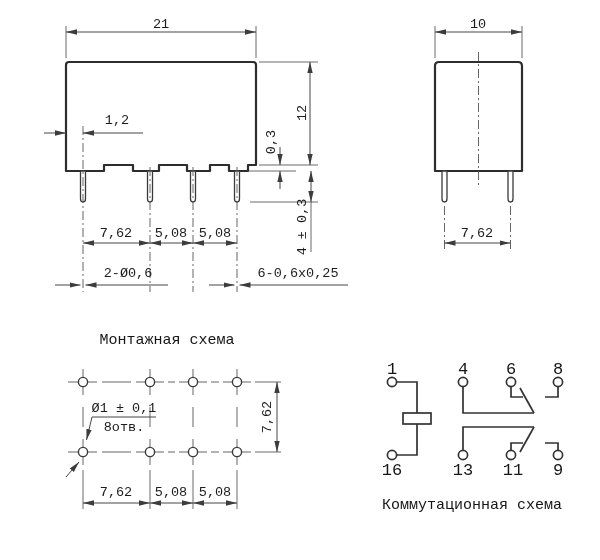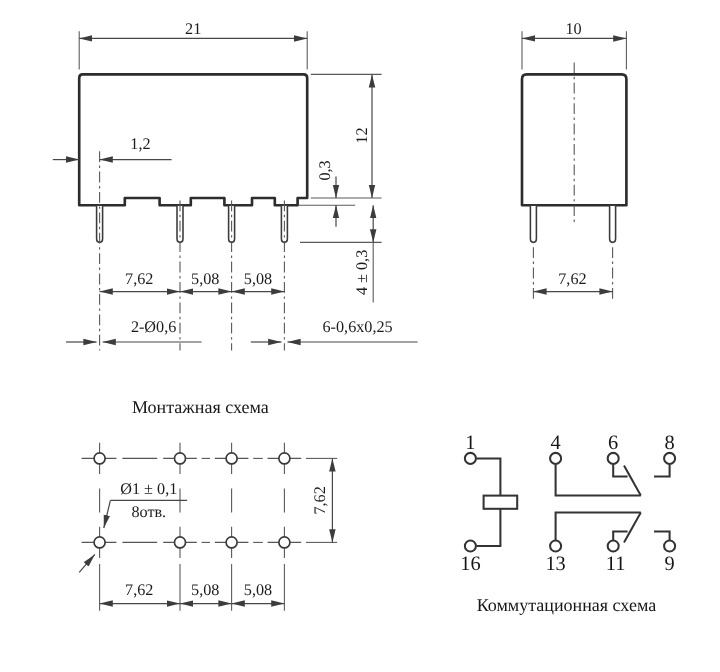--- a/index.html
+++ b/index.html
@@ -1,16 +1,16 @@
 <!DOCTYPE html>
 <html><head>
 <meta charset="utf-8">
 <style>
   html,body{margin:0;padding:0;background:#ffffff;}
-  .stage{width:600px;height:560px;background:#ffffff;position:relative;font-family:Liberation Serif, serif;}
+  .stage{width:600px;height:560px;background:#ffffff;position:relative;font-family:Liberation Mono, monospace;}
   svg{display:block;}
   .outline{fill:none;stroke:#2d2d2d;stroke-width:2.2;stroke-linejoin:round;}
   .pin{fill:#ffffff;stroke:#3a3a3a;stroke-width:1.3;}
   .dimline{stroke:#474747;stroke-width:1;fill:none;}
   .extline{stroke:#5a5a5a;stroke-width:0.9;fill:none;}
   .cline{stroke:#555555;stroke-width:0.9;fill:none;stroke-dasharray:9 3 2 3;}
   .cdash{stroke:#555555;stroke-width:0.9;fill:none;}
   .schem{stroke:#333333;stroke-width:1.7;fill:none;stroke-linejoin:miter;}
   .hole{fill:#ffffff;stroke:#3a3a3a;stroke-width:1.4;}
   .dim{font-size:13.5px;fill:#1c1c1c;}

